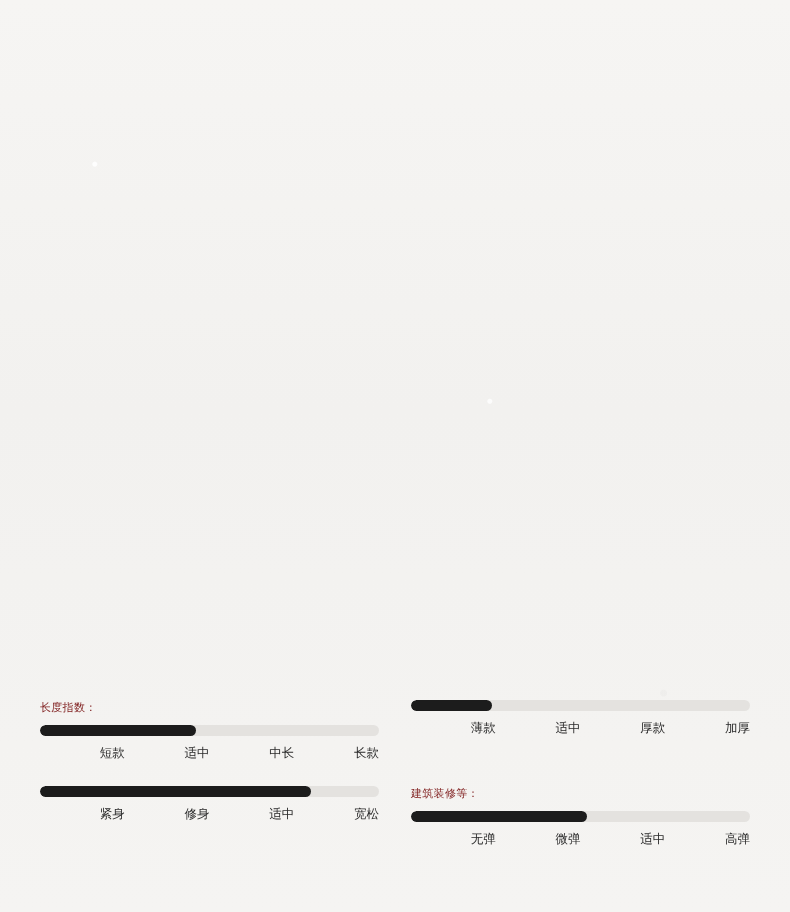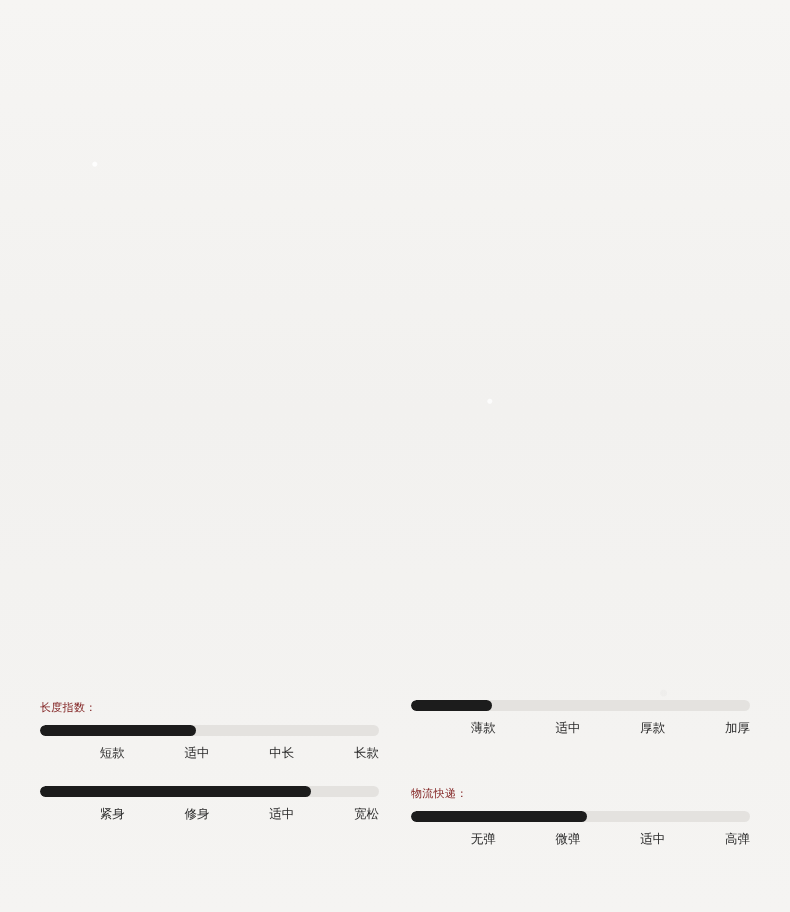--- a/index.html
+++ b/index.html
@@ -235,21 +235,21 @@
           <div class="bar-fill" style="width: 80%;"></div>
         </div>
         <div class="ticks">
           <span>紧身</span>
           <span>修身</span>
           <span>适中</span>
           <span>宽松</span>
         </div>
       </div>
       <div>
-        <div class="meter-title">物流快递：</div>
+        <div class="meter-title">建筑装修等：</div>
         <div class="bar">
           <div class="bar-fill" style="width: 52%;"></div>
         </div>
         <div class="ticks">
           <span>无弹</span>
           <span>微弹</span>
           <span>适中</span>
           <span>高弹</span>
         </div>
       </div>

